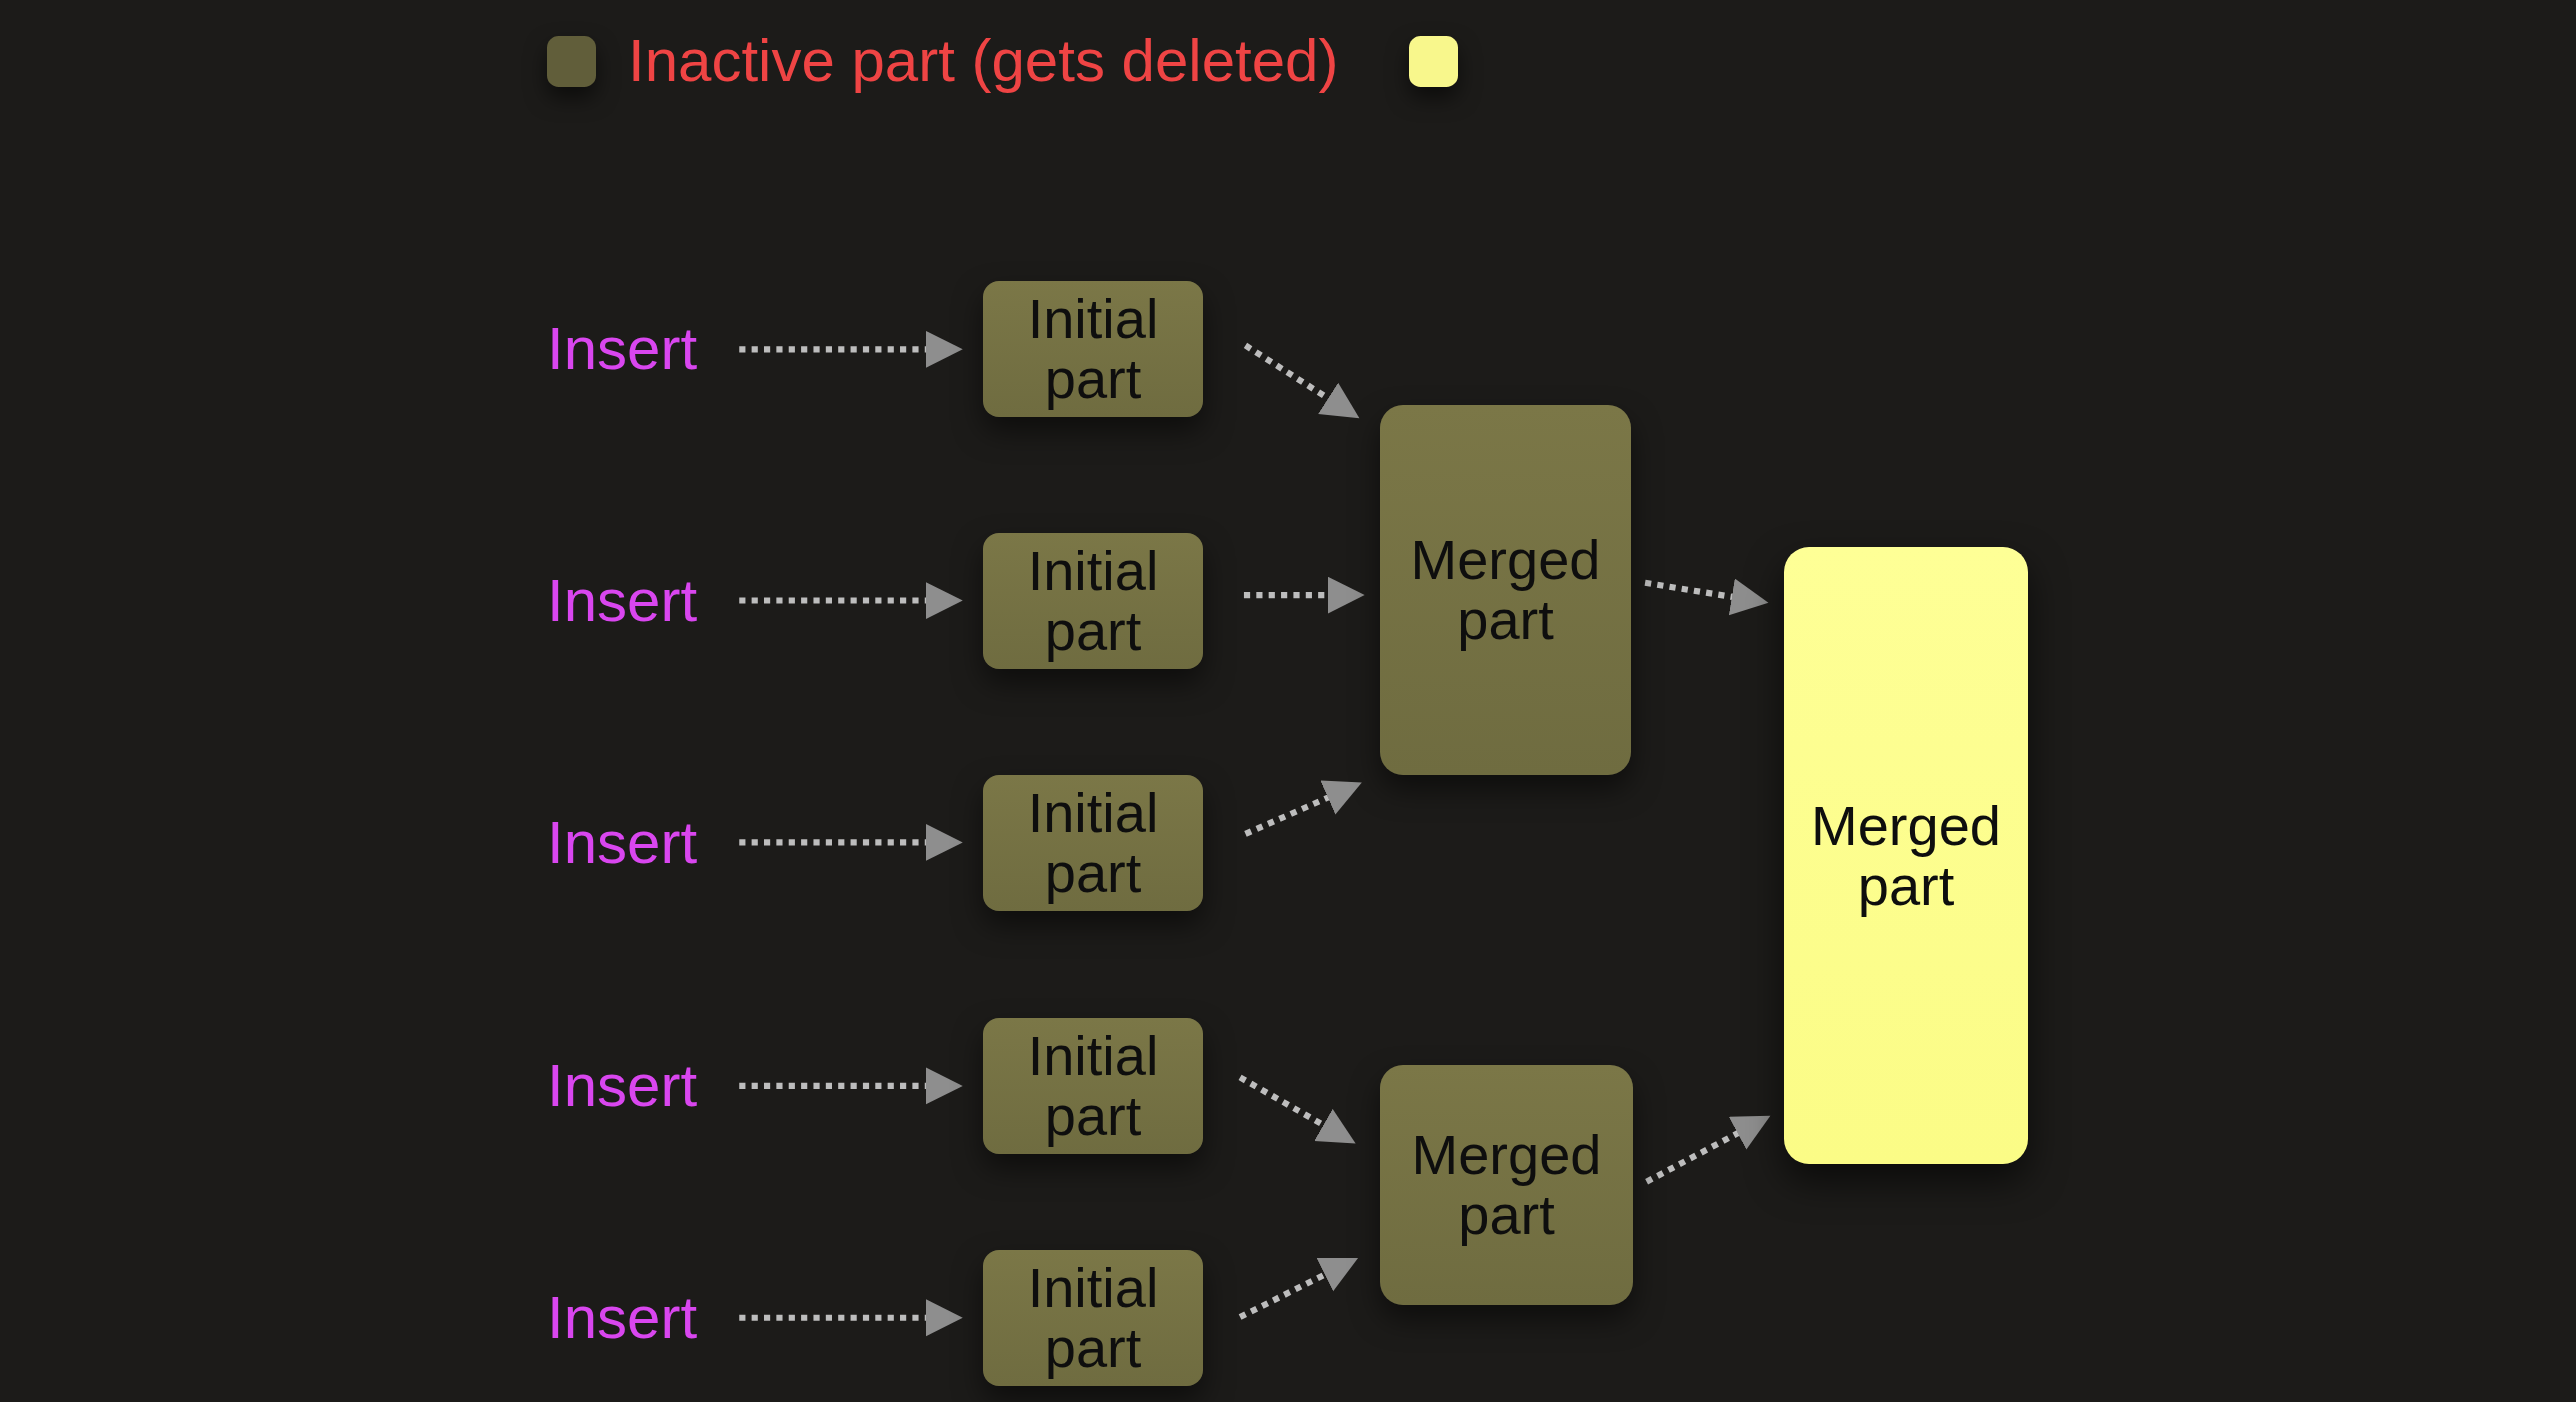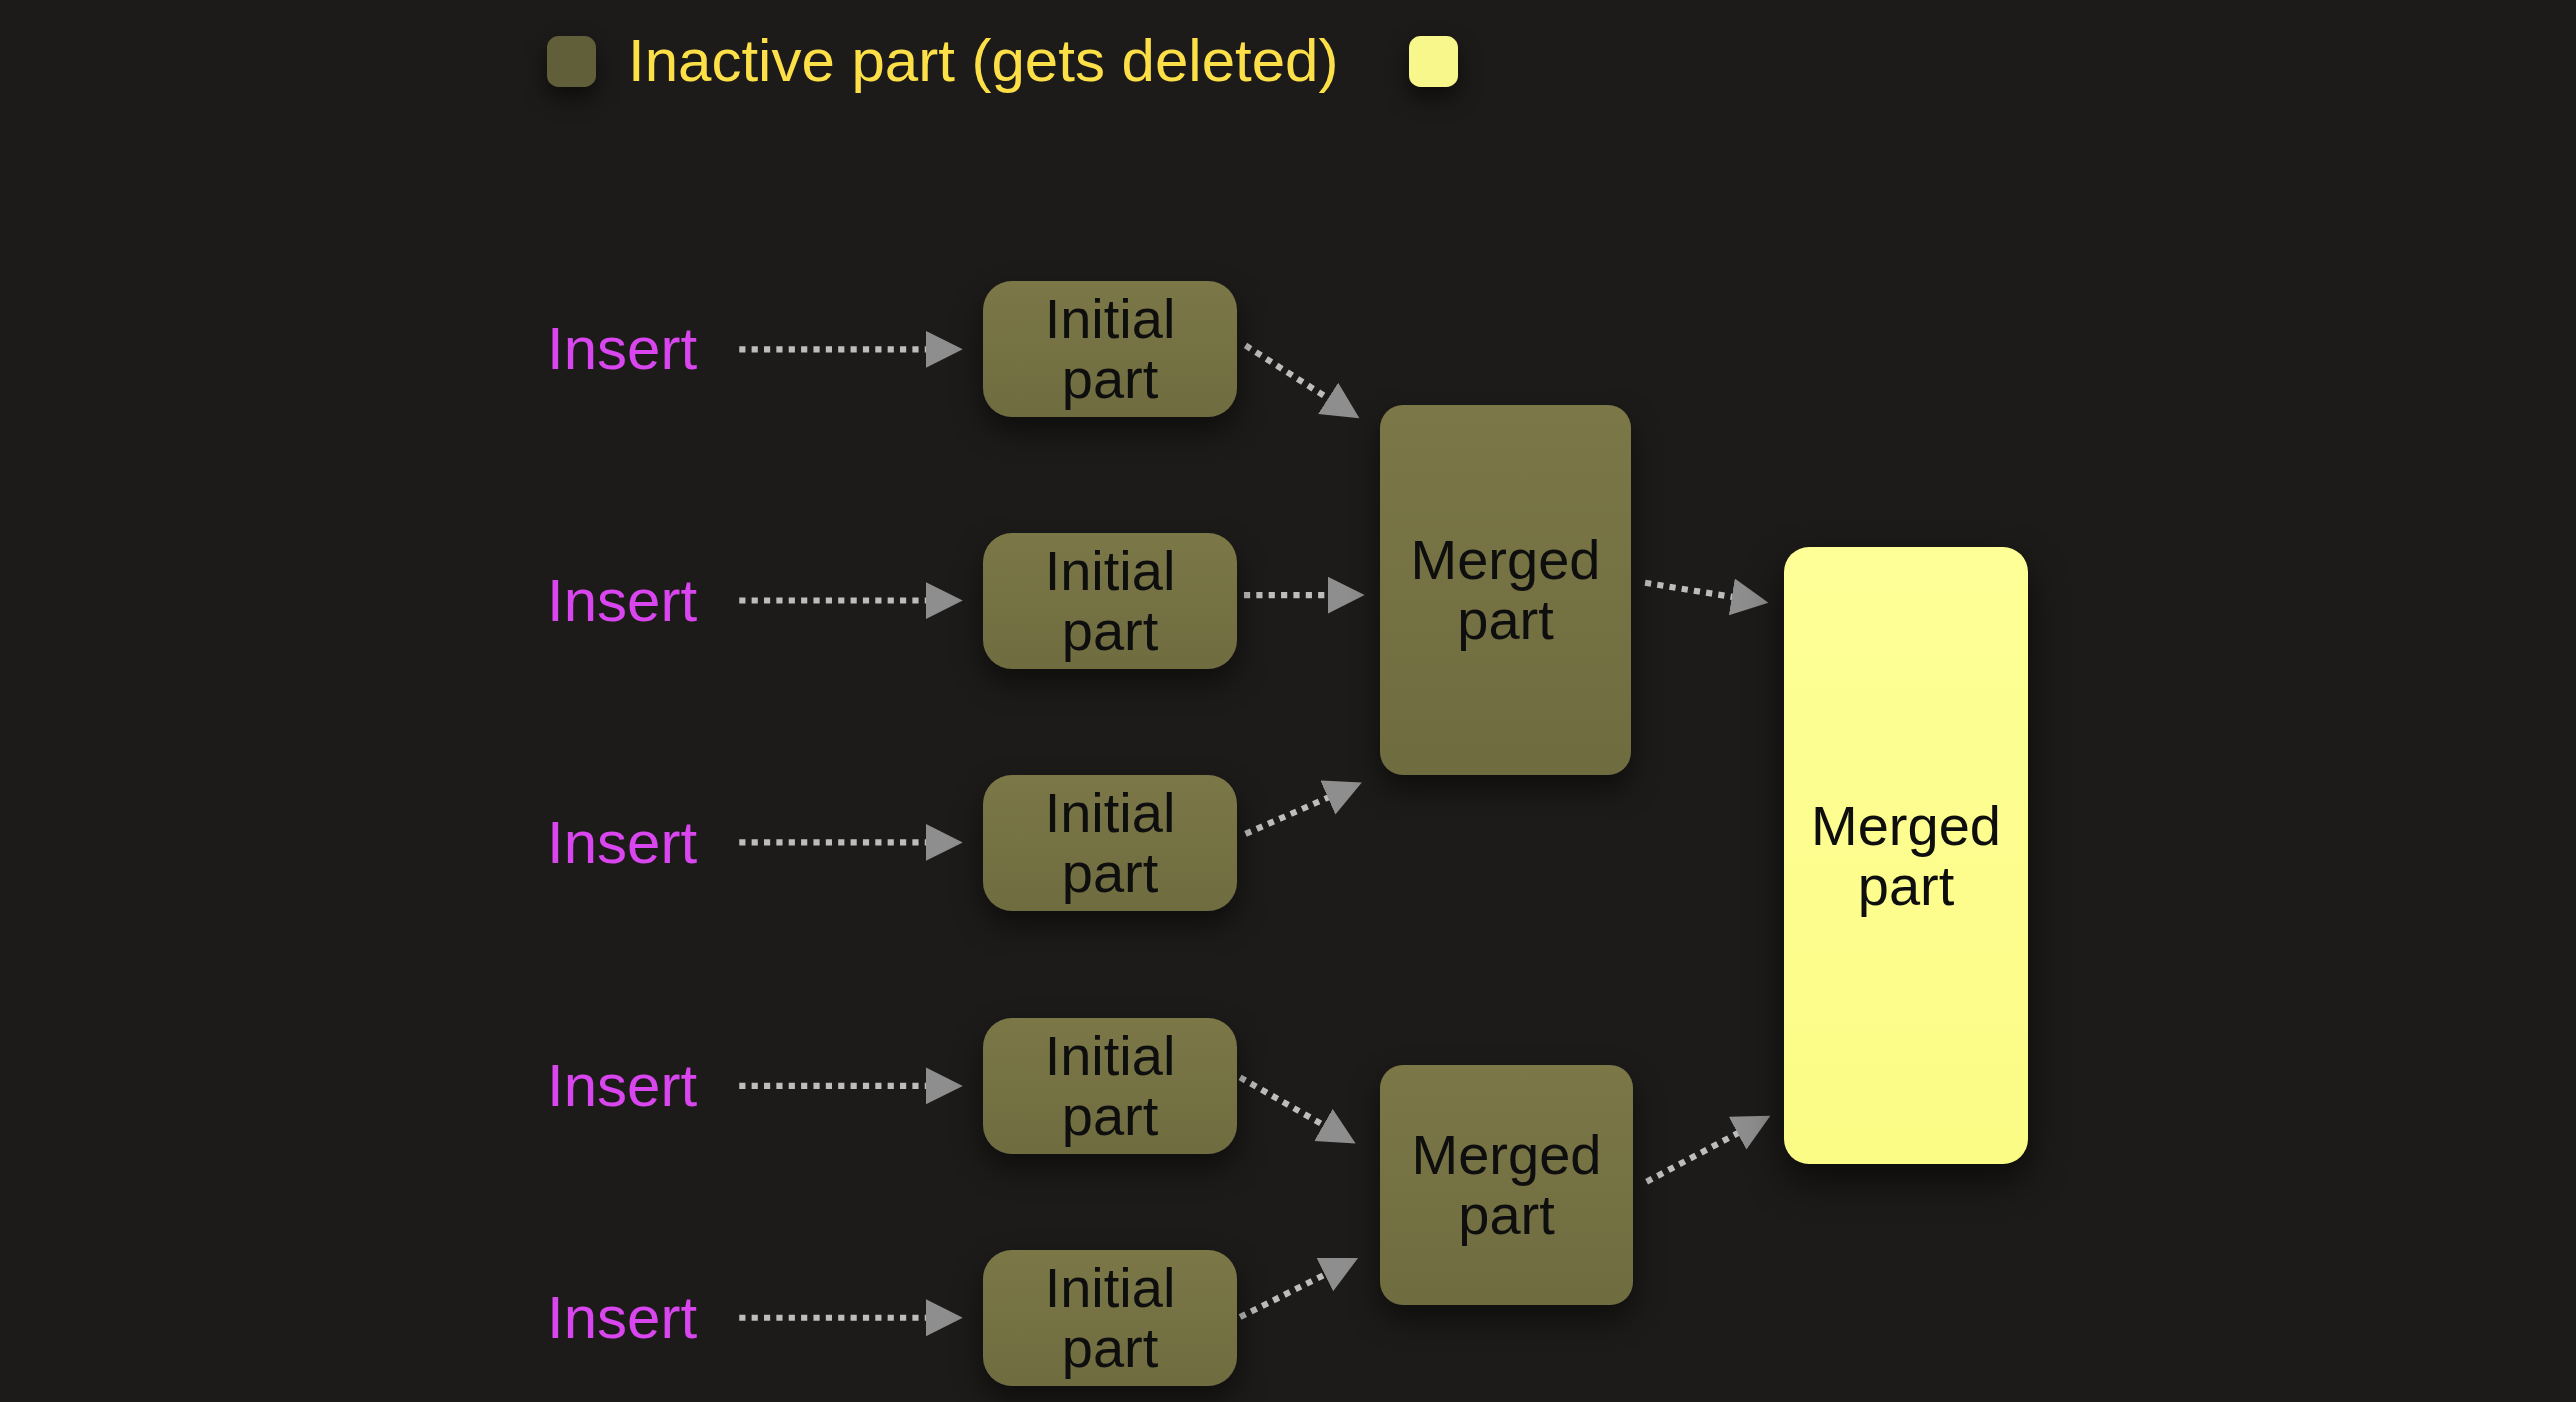--- a/index.html
+++ b/index.html
@@ -40,21 +40,21 @@
     box-shadow: 0 10.8px 21.6px rgba(0,0,0,0.55);
     flex: 0 0 auto;
   }
   .swatch.inactive { background: #615e3a; }
   .swatch.active   { background: #f8f78c; }
   .legend-label {
     font-size: 60px;
     line-height: 54px;
     white-space: nowrap;
   }
-  .legend-label.inactive { color: #fde047; }
+  .legend-label.inactive { color: #ef4444; }
   .legend-label.active   { color: #f5f48b; }
   
   .insert-label {
     position: absolute;
     left: 547px;
     width: 178px;
     height: 74px;
     line-height: 74px;
     font-size: 60px;
     color: #d946ef;
@@ -76,24 +76,24 @@
     line-height: 60px;
   }
   .box.inactive {
     background: linear-gradient(180deg, #7b7747 0%, #6f6c40 100%);
   }
   .box.active {
     background: linear-gradient(180deg, #feff96 0%, #fbfc86 100%);
     box-shadow: 0 17px 37px rgba(0,0,0,0.6);
   }
   .initial-box {
-    width: 254px;
+    width: 220px;
     height: 136px;
     left: 983px;
-    border-radius: 29px;
+    border-radius: 16px;
   }
   .merged-box-1 {
     left: 1380px; top: 405px;
     width: 251px; height: 370px;
     border-radius: 23px;
   }
   .merged-box-2 {
     left: 1380px; top: 1065px;
     width: 253px; height: 240px;
     border-radius: 23px;

